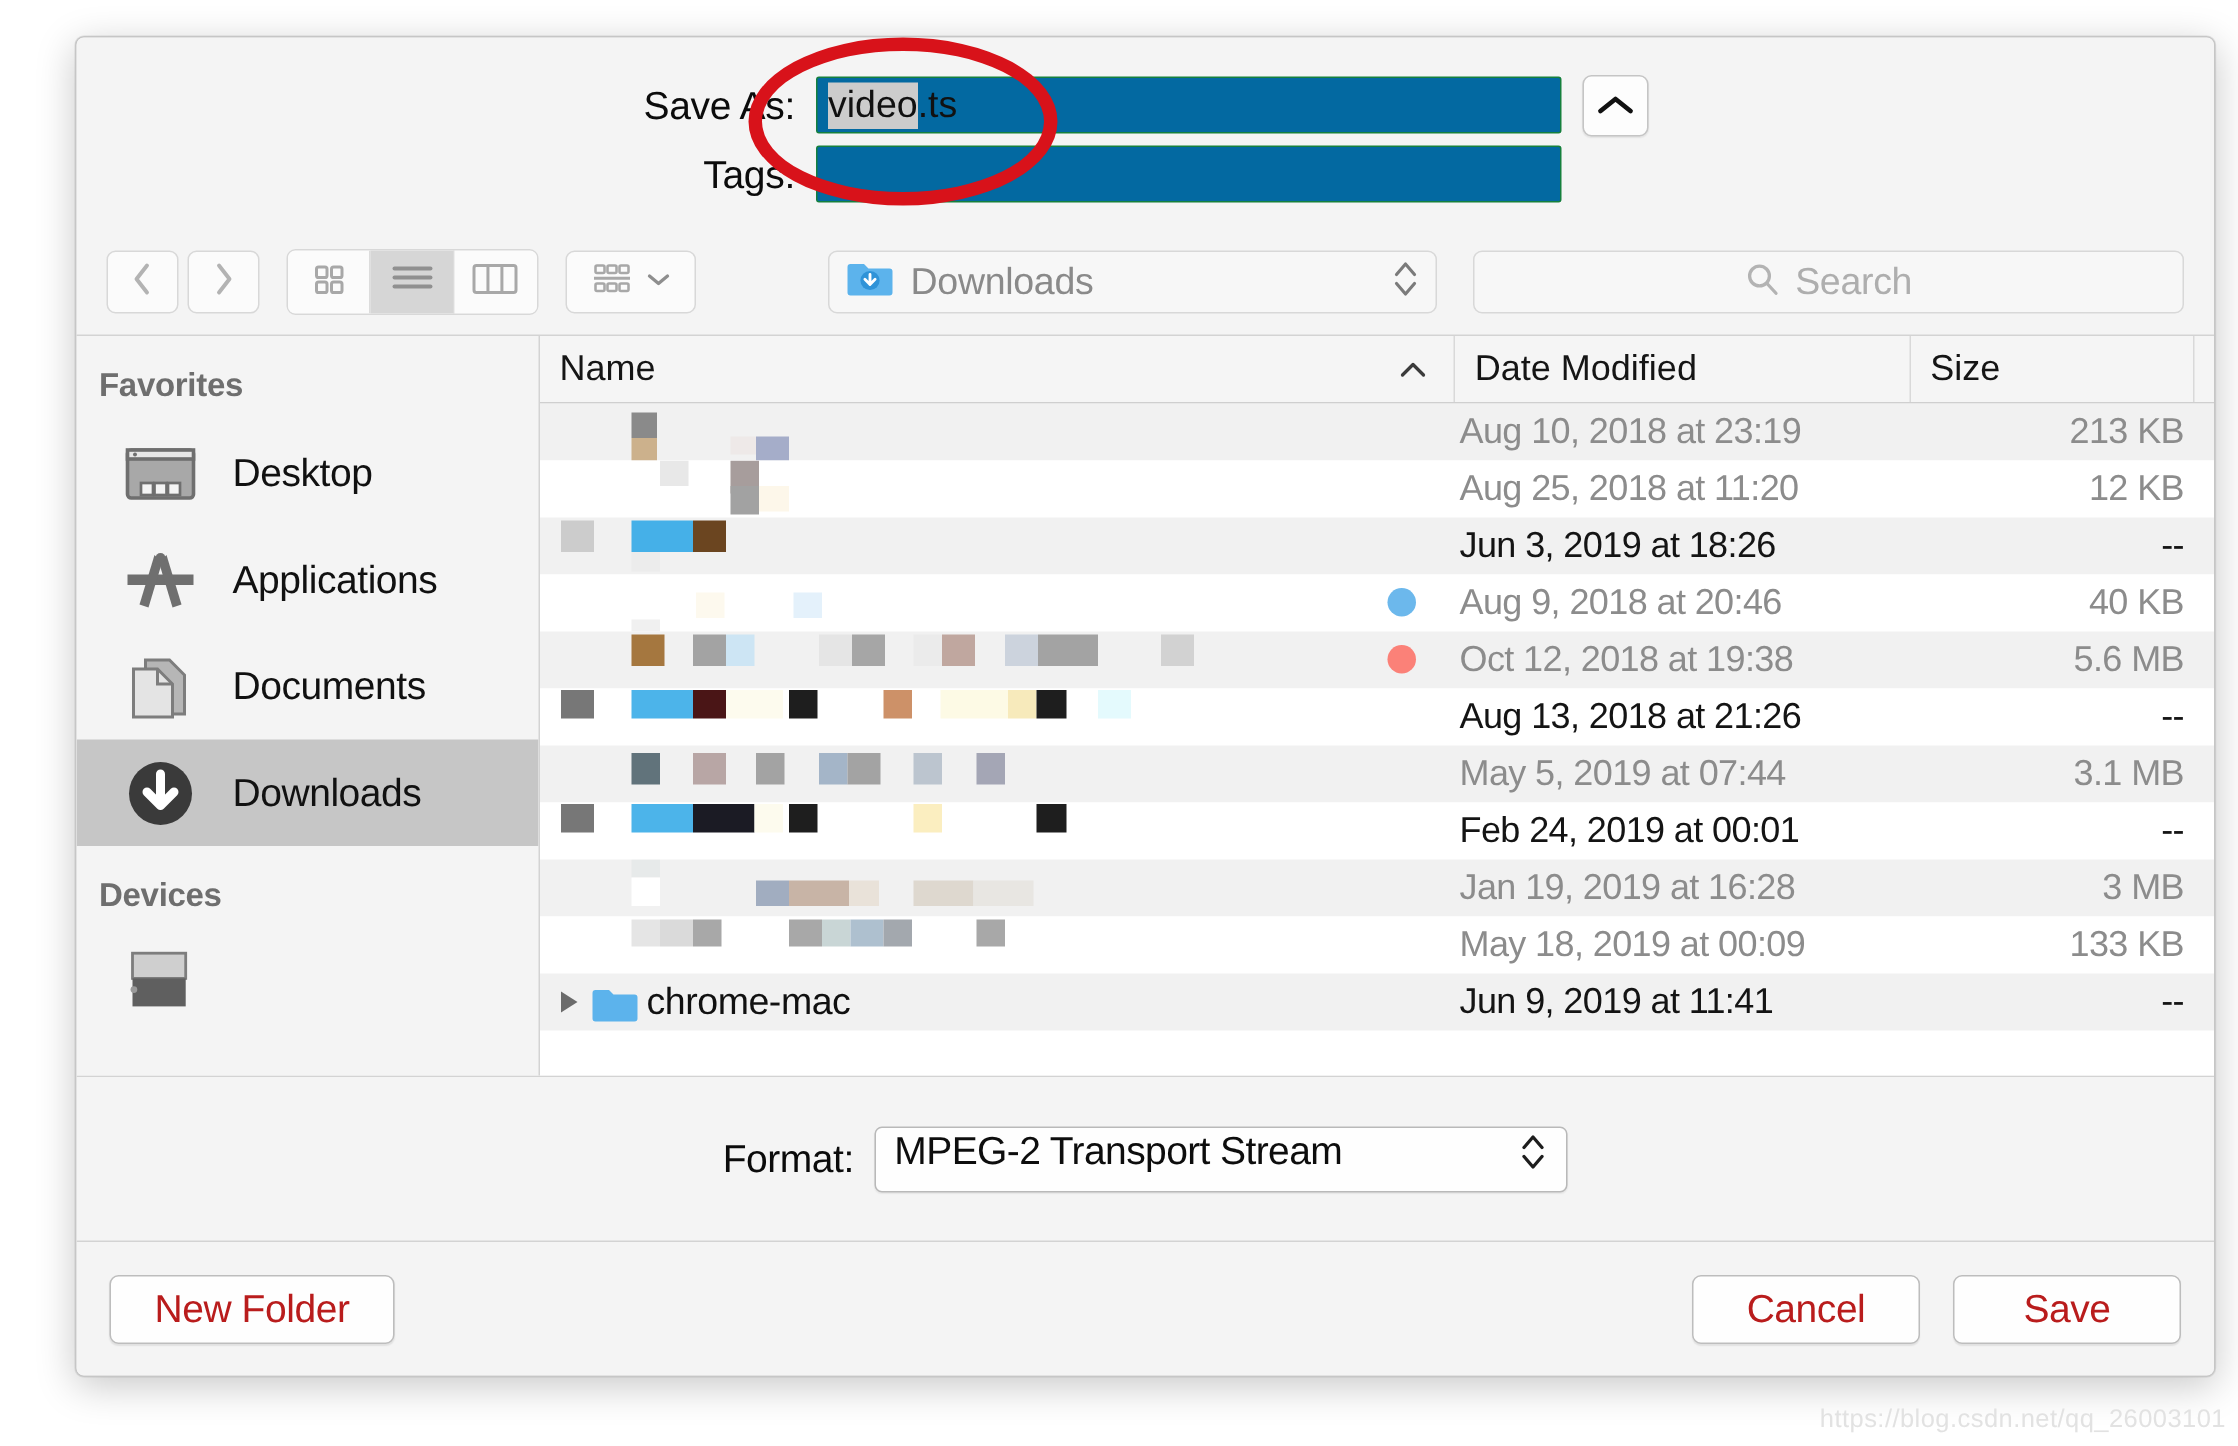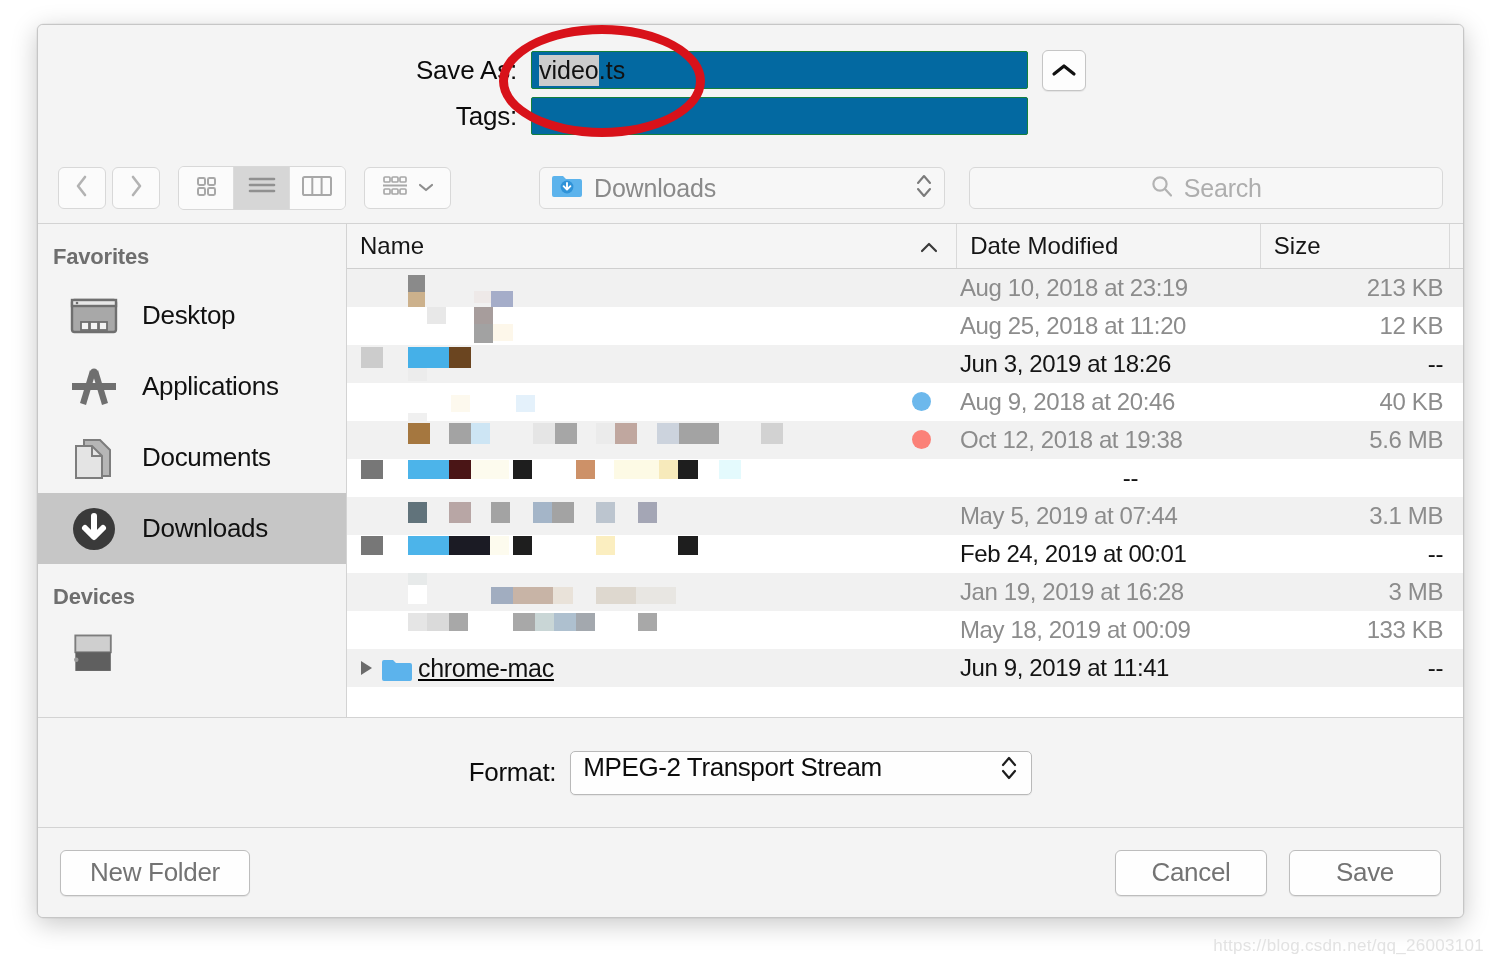--- a/index.html
+++ b/index.html
@@ -8,21 +8,21 @@
     width: 1492px; height: 964px;
     background: #ffffff;
     font-family: "Liberation Sans", sans-serif;
     overflow: hidden;
   }
   #root { position: relative; width: 1492px; height: 964px; background: #ffffff; }
 
   
   .dialog {
     position: absolute;
-    left: 37px; top: 24px;
+    left: 50px; top: 24px;
     width: 1427px; height: 894px;
     background: #f4f4f4;
     border: 1px solid #c6c6c6;
     border-radius: 6px;
     box-shadow: 0 6px 26px rgba(0,0,0,.22), 0 0 0 0.5px rgba(0,0,0,.07);
     overflow: hidden;
     display: flex; flex-direction: column;
   }
 
   
@@ -116,21 +116,21 @@
   .col-name { width: 613px; }
   .col-date { width: 305px; }
   .col-size { width: 190px; }
   .col-tail { flex: 1; border-right: none; }
   .sort-arrow { position: absolute; right: 16px; top: 50%; transform: translateY(-50%); }
 
   .rows { flex: 1; overflow: hidden; position: relative; }
   .row { height: 38px; display: flex; align-items: center; position: relative; }
   .row.odd { background: #f1f1f1; }
   .row.even { background: #ffffff; }
-  .cell-name { width: 613px; height: 38px; position: relative; overflow: hidden; text-decoration: underline; }
+  .cell-name { width: 613px; height: 38px; position: relative; overflow: hidden; }
   .cell-date { width: 305px; padding-right: 0; display: flex; align-items: center; }
   .cell-size { width: 190px; text-align: right; padding-right: 12px; }
   .cell-tail { flex: 1; }
   .date-txt { font-size: 24px; letter-spacing: -0.4px; white-space: nowrap; }
   .size-txt { font-size: 24px; letter-spacing: -0.4px; display: block; }
   .dim { color: #8c8c8c; }
   .dark { color: #141414; }
   .tagdot { width: 19px; height: 19px; border-radius: 50%; position: absolute; left: 565px; top: 9px; }
 
   
@@ -157,21 +157,21 @@
 
   
   .footer {
     height: 90px; background: #f4f4f4; border-top: 1px solid #d3d3d3;
     display: flex; align-items: center; padding: 0 22px;
   }
   .btn {
     height: 46px; background: #fefefe;
     border: 1px solid #bdbdbd; border-radius: 6px;
     display: flex; align-items: center; justify-content: center;
-    font-size: 26px; color: #737373; letter-spacing: -0.3px;
+    font-size: 26px; color: #b91c1c; letter-spacing: -0.3px;
     box-shadow: 0 1px 1px rgba(0,0,0,.08);
   }
   .btn-newfolder { width: 190px; }
   .spacer { flex: 1; }
   .btn-cancel { width: 152px; margin-right: 22px; }
   .btn-save { width: 152px; }
 
   
   .annot-circle {
     position: absolute; left: 499px; top: 25px;
@@ -497,20 +497,23 @@
                 <div class="redact" style="left: 61px; top: 1px; width: 41px; height: 19px; background: rgb(76, 180, 234);"></div>
                 <div class="redact" style="left: 102px; top: 1px; width: 22px; height: 19px; background: rgb(74, 21, 22);"></div>
                 <div class="redact" style="left: 124px; top: 1px; width: 38px; height: 19px; background: rgb(253, 251, 238);"></div>
                 <div class="redact" style="left: 166px; top: 1px; width: 19px; height: 19px; background: rgb(30, 30, 30);"></div>
                 <div class="redact" style="left: 229px; top: 1px; width: 19px; height: 19px; background: rgb(205, 145, 104);"></div>
                 <div class="redact" style="left: 267px; top: 1px; width: 45px; height: 19px; background: rgb(253, 250, 229);"></div>
                 <div class="redact" style="left: 312px; top: 1px; width: 19px; height: 19px; background: rgb(247, 234, 187);"></div>
                 <div class="redact" style="left: 331px; top: 1px; width: 20px; height: 19px; background: rgb(30, 30, 30);"></div>
                 <div class="redact" style="left: 372px; top: 1px; width: 22px; height: 19px; background: rgb(228, 250, 253);"></div>
               </div>
+              <div class="cell-date">
+                <span class="date-txt dark">Aug 13, 2018 at 21:26</span>
+              </div>
               <div class="cell-size">
                 <span class="size-txt dark">--</span>
               </div>
               <div class="cell-tail"></div>
             </div>
             <div class="row odd">
               <div class="cell-name">
                 <div class="redact" style="left: 61px; top: 5px; width: 19px; height: 21px; background: rgb(97, 115, 123);"></div>
                 <div class="redact" style="left: 102px; top: 5px; width: 22px; height: 21px; background: rgb(184, 166, 165);"></div>
                 <div class="redact" style="left: 144px; top: 5px; width: 19px; height: 21px; background: rgb(163, 163, 163);"></div>

